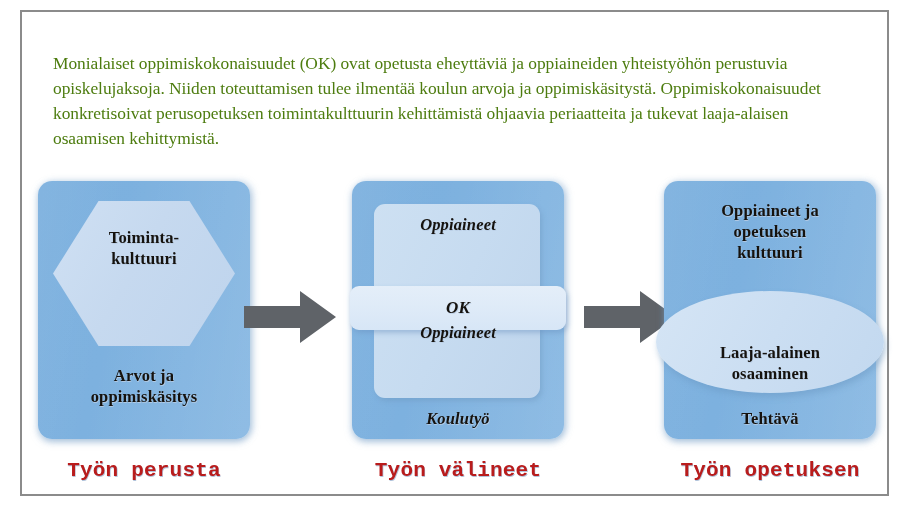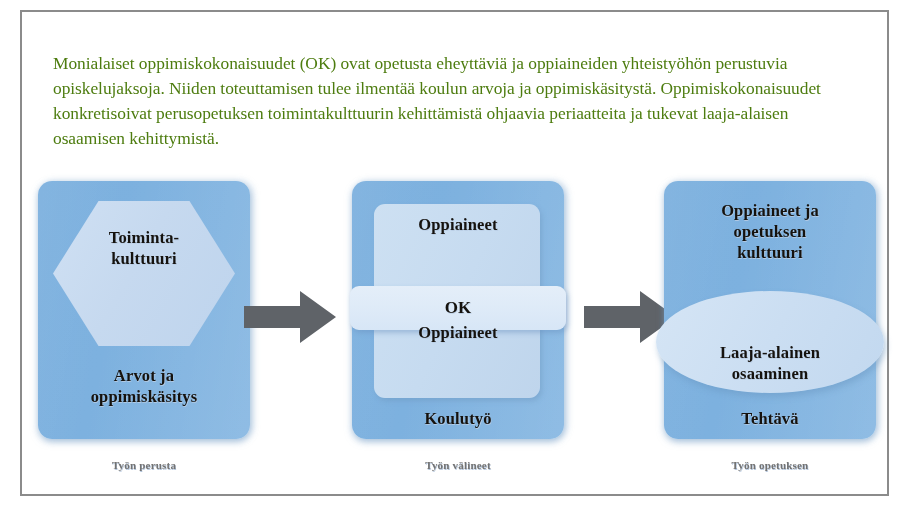--- a/index.html
+++ b/index.html
@@ -73,23 +73,23 @@
                   rgba(255,255,255,0.00) 35%,
                   rgba(255,255,255,0.10) 100%);
     pointer-events: none;
   }
 
   .panel-caption {
     position: absolute;
     top: 278px;
     text-align: center;
     font-weight: bold;
-    font-size: 11px;
-    color: #737373;
-    font-family: Liberation Serif, serif;
+    font-size: 21px;
+    color: #b91c1c;
+    font-family: Liberation Mono, monospace;
     text-shadow: 0.6px 0.6px 0 rgba(170,190,215,0.9);
     letter-spacing: 0.2px;
   }
 
   .panel-text {
     position: absolute;
     width: 100%;
     text-align: center;
     font-weight: bold;
     color: #15120e;
@@ -118,21 +118,21 @@
     font-size: 16.5px;
   }
   #panel-1-foot-text {
     top: 185px;
     font-size: 16.5px;
   }
   #panel-1-caption { left: 0; width: 212px; }
 
   
   #panel-2-group { left: 330px; width: 232px; }
-  #panel-2 { left: 0; width: 212px; height: 258px; }
+  #panel-2 { left: 0; width: 212px; height: 258px; font-style: italic; }
 
   #subjects-panel {
     position: absolute;
     left: 22px;
     top: 23px;
     width: 166px;
     height: 194px;
     border-radius: 11px;
     background: linear-gradient(115deg, #cde0f2 0%, #c6dbf0 50%, #bfd5ec 100%);
     box-shadow: 2px 3px 5px rgba(110,150,190,0.45);

